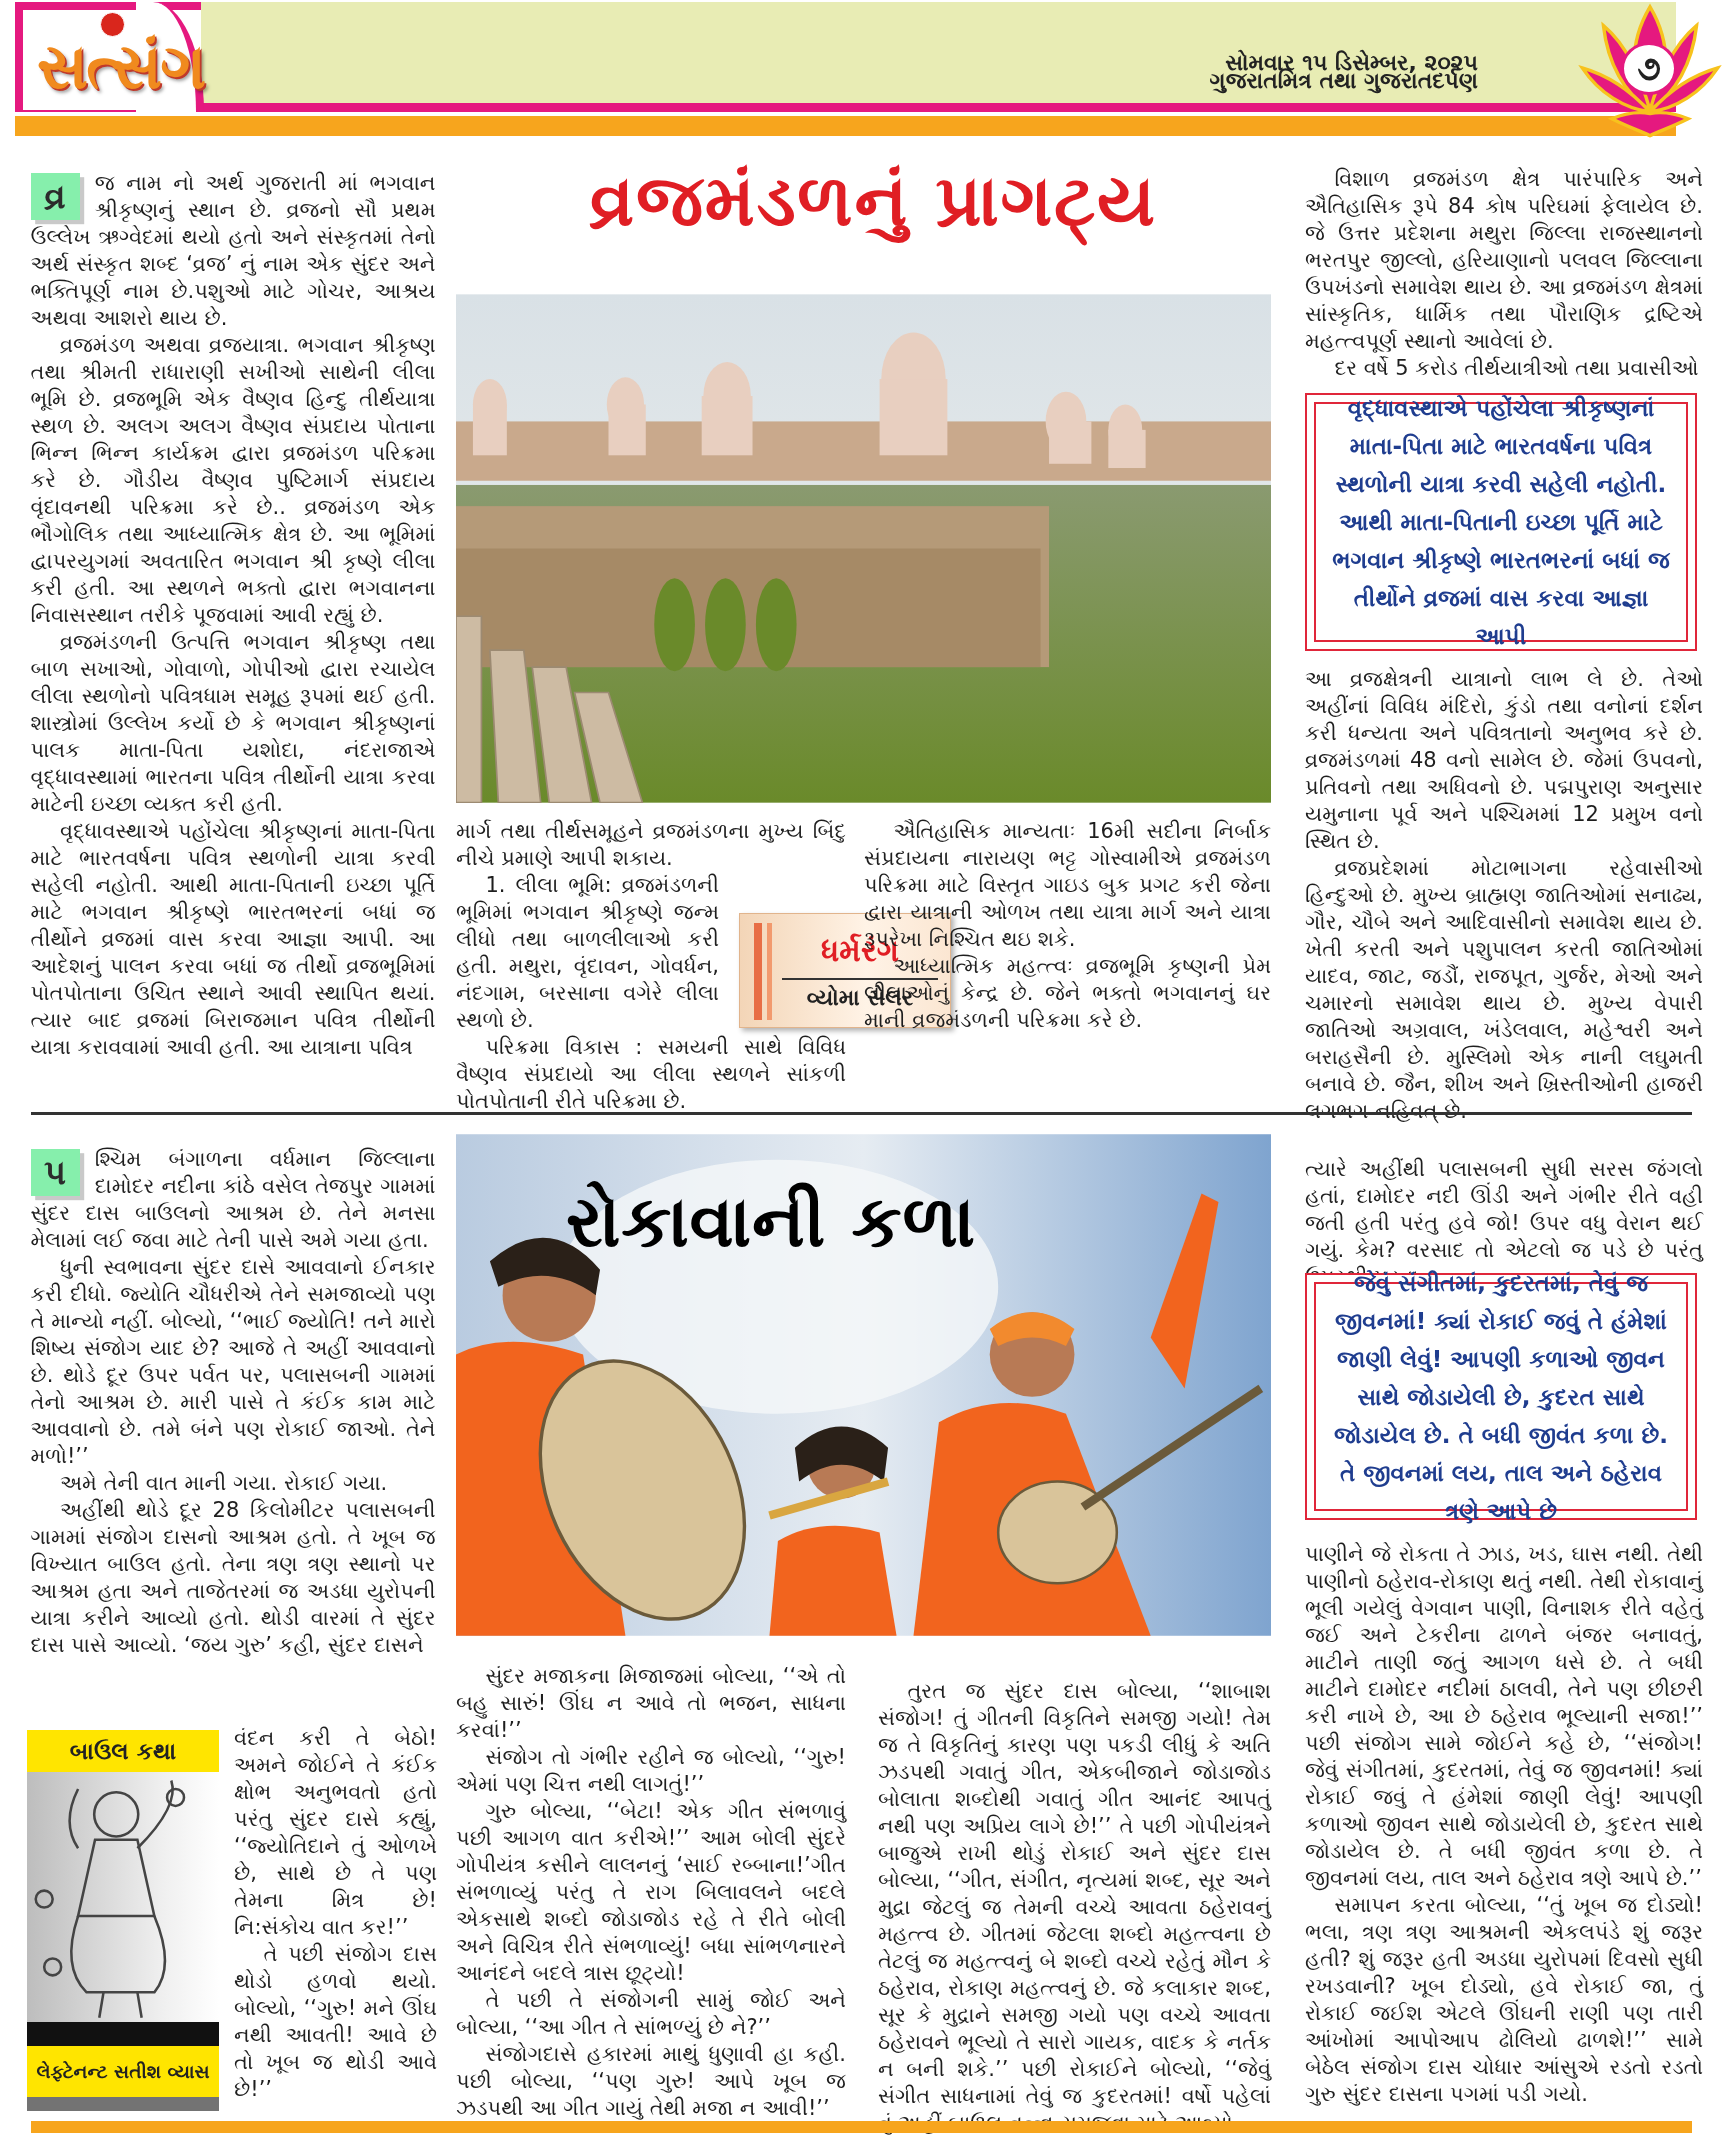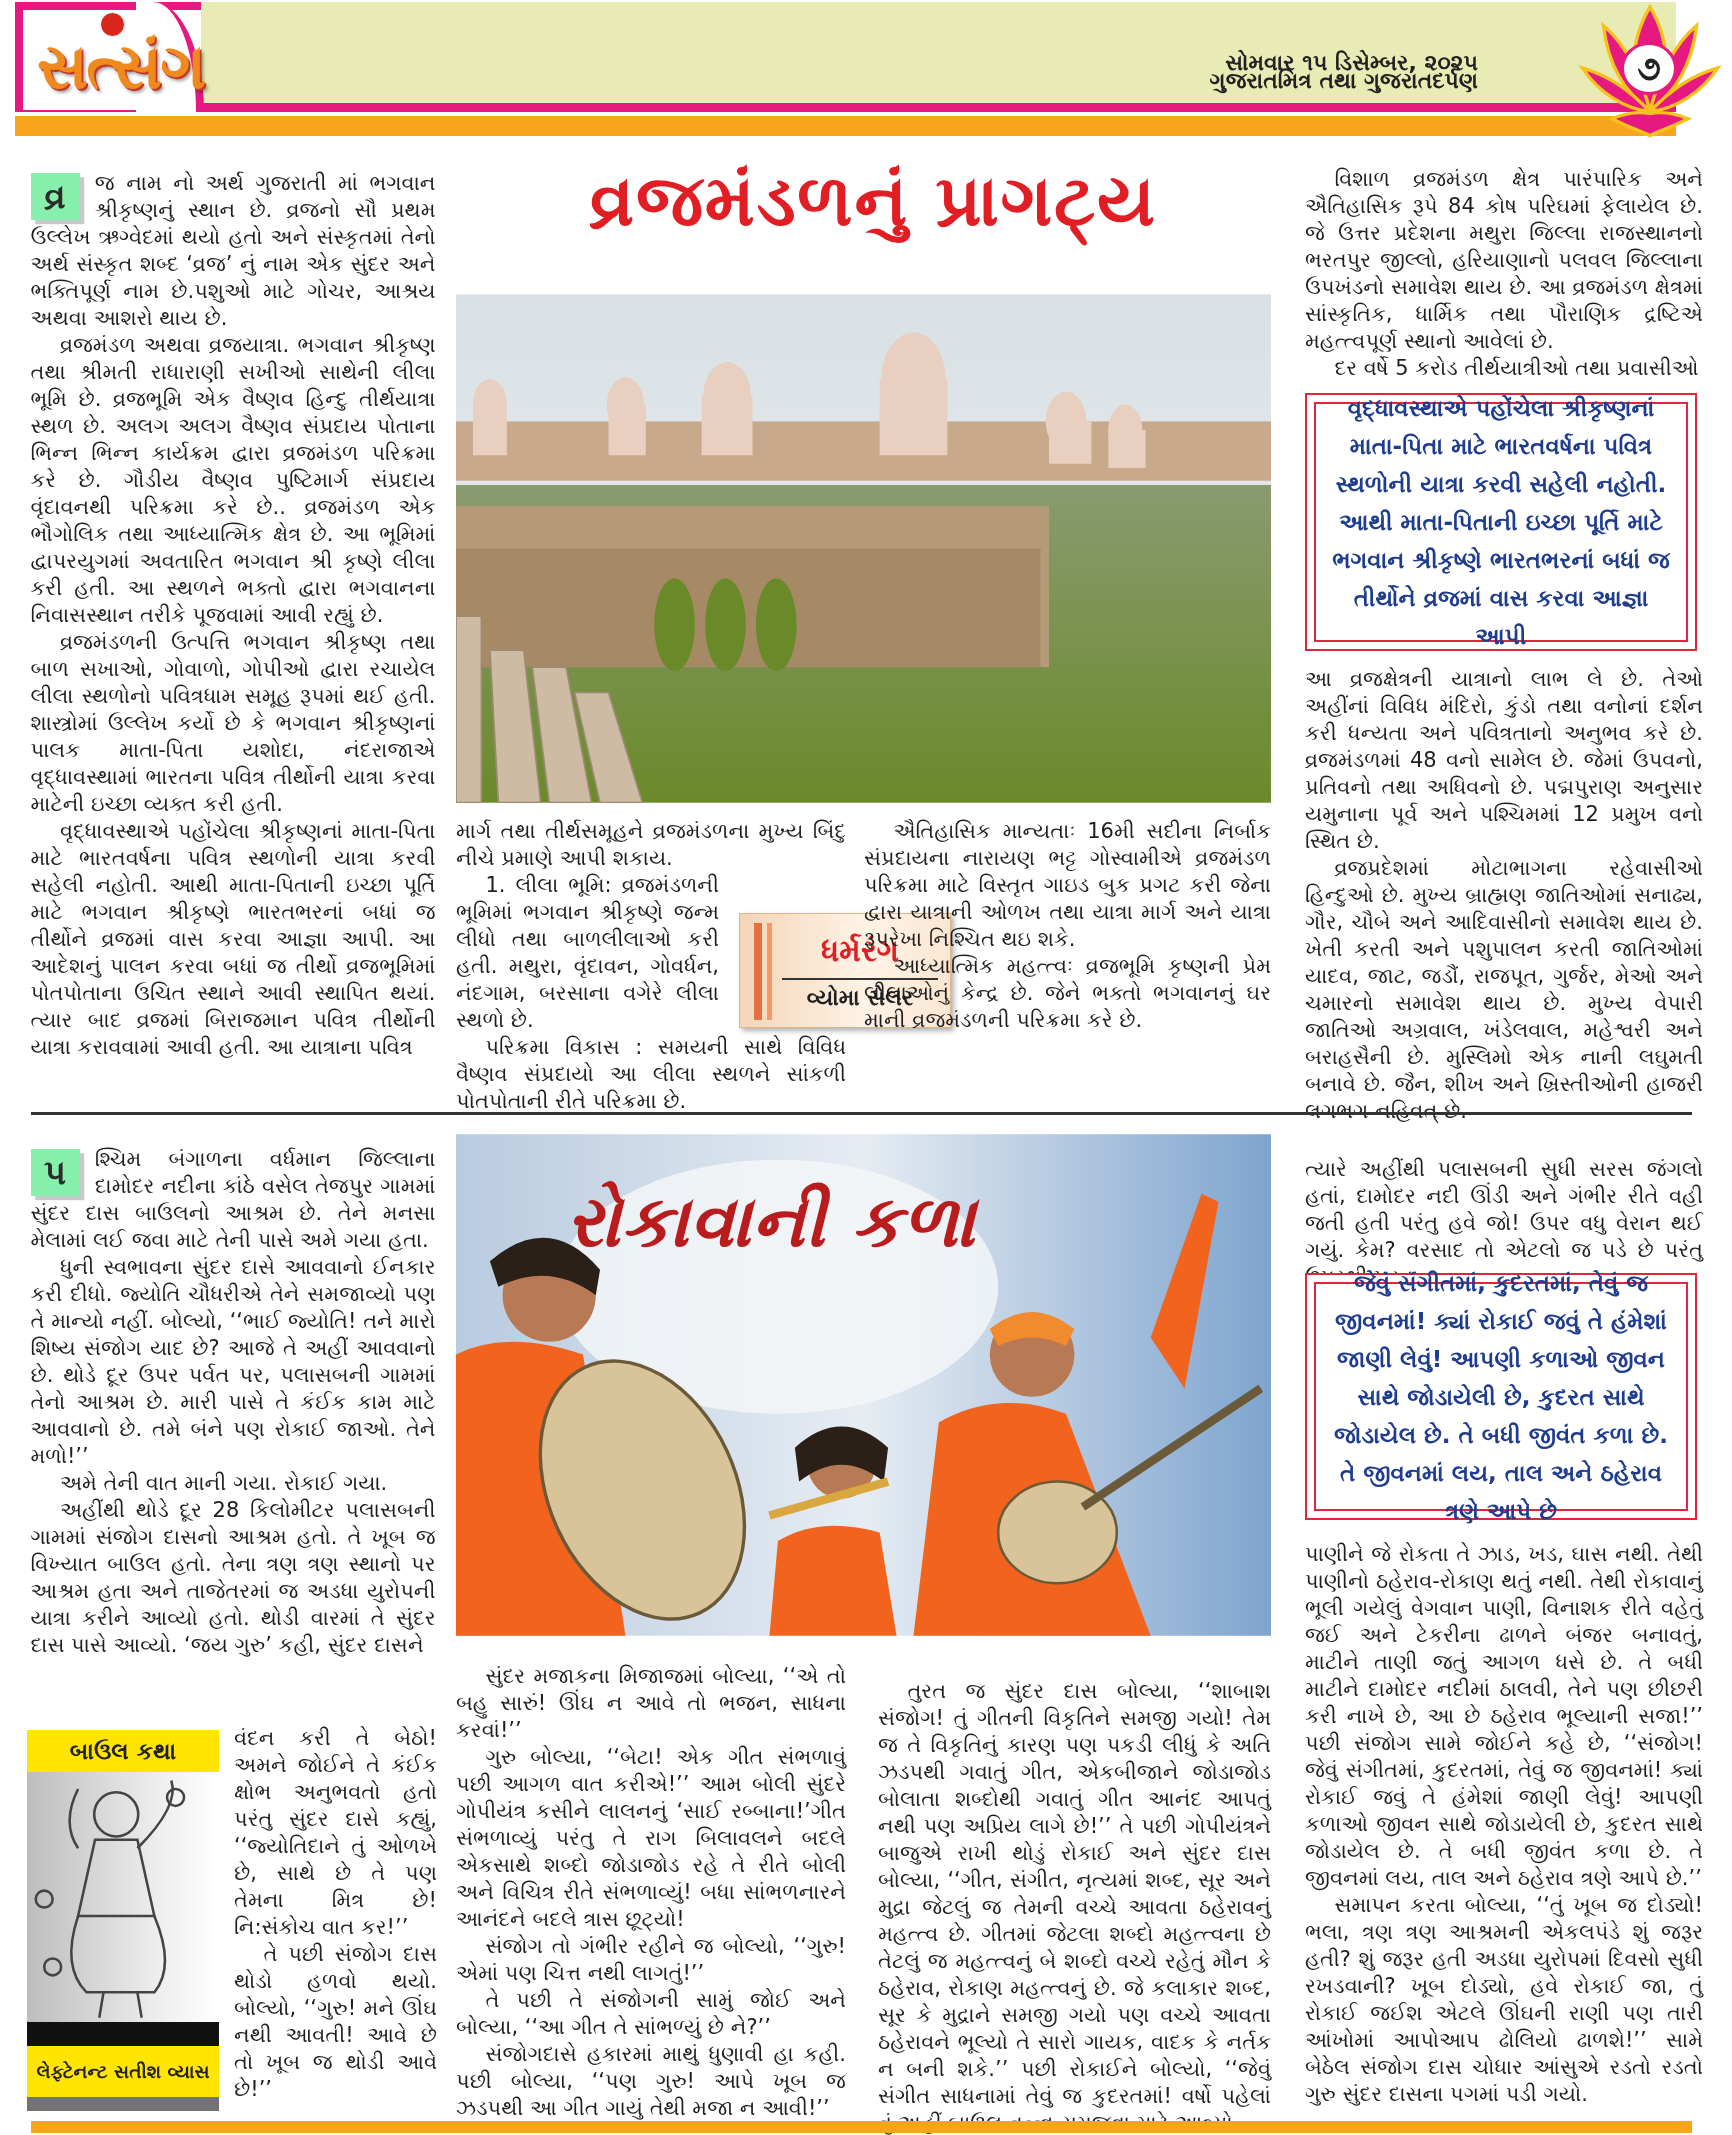--- a/index.html
+++ b/index.html
@@ -51,21 +51,21 @@
   .badge-title { position: absolute; left: 37px; top: 18.6px; width: 166px; text-align: center; font-weight: bold;
                  font-size: 30.5px; color: #e01e24; }
   .badge-rule { position: absolute; left: 42px; top: 64px; width: 156px; height: 1.7px; background: #333; }
   .badge-author { position: absolute; left: 37px; top: 71px; width: 166px; text-align: center; font-weight: bold;
                   font-size: 22px; color: #222; }
 
   .h-divider { position: absolute; left: 30.5px; top: 1112px; width: 1661px; height: 2.5px; background: #333; }
 
   
   .a2-photo { position: absolute; left: 456px; top: 1134px; width: 815px; height: 502px; overflow: hidden; }
-  .a2-title { position: absolute; left: 566px; top: 1180px; font-weight: bold; font-size: 71px; color: #b91c1c; letter-spacing: 0.8px; font-style: italic; }
+  .a2-title { position: absolute; left: 566px; top: 1180px; font-weight: bold; font-size: 71px; color: #000000; letter-spacing: 0.8px; }
   .side-box { position: absolute; left: 27px; top: 1730px; width: 192px; height: 381px; background: #737373; }
   .side-head { height: 42px; background: #ffe500; text-align: center; font-weight: bold; font-size: 23px; line-height: 42px; color: #222; }
   .side-art { height: 250px; background: linear-gradient(90deg, #bdbdbd, #efefef 70%, #fff); position: relative; overflow: hidden; }
   .side-bar { height: 24px; background: #111; }
   .side-foot { height: 51px; background: #ffe500; text-align: center; font-weight: bold; font-size: 18.6px; line-height: 51px; color: #222; }
   .bottom-bar { position: absolute; left: 30.5px; top: 2121px; width: 1661px; height: 12px; background: #f7a51d; }
 </style>
 </head>
 <body>
 
@@ -248,22 +248,22 @@
       </g>
       <ellipse cx="710" cy="470" rx="70" ry="60" fill="#d9c49a" stroke="#6b5a3a" stroke-width="3"></ellipse>
       <line x1="740" y1="440" x2="950" y2="300" stroke="#6b5a3a" stroke-width="10"></line>
       <line x1="370" y1="450" x2="510" y2="410" stroke="#d9a640" stroke-width="10"></line>
     </svg>
   </div>
   <h2 class="a2-title">રોકાવાની કળા</h2>
 
   <div class="col" style="left:456px; top:1663px; width:390px;">
     <p>સુંદર મજાકના મિજાજમાં બોલ્યા, ‘‘એ તો બહુ સારું! ઊંઘ ન આવે તો ભજન, સાધના કરવાં!’’</p>
+    <p>સંજોગ તો ગંભીર રહીને જ બોલ્યો, ‘‘ગુરુ! એમાં પણ ચિત્ત નથી લાગતું!’’</p>
     <p>ગુરુ બોલ્યા, ‘‘બેટા! એક ગીત સંભળાવું પછી આગળ વાત કરીએ!’’ આમ બોલી સુંદરે ગોપીયંત્ર કસીને લાલનનું ‘સાઈ રબ્બાના!’ગીત સંભળાવ્યું પરંતુ તે રાગ બિલાવલને બદલે એકસાથે શબ્દો જોડાજોડ રહે તે રીતે બોલી અને વિચિત્ર રીતે સંભળાવ્યું! બધા સાંભળનારને આનંદને બદલે ત્રાસ છૂટ્યો!</p>
-    <p>સંજોગ તો ગંભીર રહીને જ બોલ્યો, ‘‘ગુરુ! એમાં પણ ચિત્ત નથી લાગતું!’’</p>
     <p>તે પછી તે સંજોગની સામું જોઈ અને બોલ્યા, ‘‘આ ગીત તે સાંભળ્યું છે ને?’’</p>
     <p>સંજોગદાસે હકારમાં માથું ધુણાવી હા કહી. પછી બોલ્યા, ‘‘પણ ગુરુ! આપે ખૂબ જ ઝડપથી આ ગીત ગાયું તેથી મજા ન આવી!’’</p>
   </div>
 
   <div class="col" style="left:878px; top:1663px; width:393px;margin-top:15px;">
     <p>તુરત જ સુંદર દાસ બોલ્યા, ‘‘શાબાશ સંજોગ! તું ગીતની વિકૃતિને સમજી ગયો! તેમ જ તે વિકૃતિનું કારણ પણ પકડી લીધું કે અતિ ઝડપથી ગવાતું ગીત, એકબીજાને જોડાજોડ બોલાતા શબ્દોથી ગવાતું ગીત આનંદ આપતું નથી પણ અપ્રિય લાગે છે!’’ તે પછી ગોપીયંત્રને બાજુએ રાખી થોડું રોકાઈ અને સુંદર દાસ બોલ્યા, ‘‘ગીત, સંગીત, નૃત્યમાં શબ્દ, સૂર અને મુદ્રા જેટલું જ તેમની વચ્ચે આવતા ઠહેરાવનું મહત્ત્વ છે. ગીતમાં જેટલા શબ્દો મહત્ત્વના છે તેટલું જ મહત્ત્વનું બે શબ્દો વચ્ચે રહેતું મૌન કે ઠહેરાવ, રોકાણ મહત્ત્વનું છે. જે કલાકાર શબ્દ, સૂર કે મુદ્રાને સમજી ગયો પણ વચ્ચે આવતા ઠહેરાવને ભૂલ્યો તે સારો ગાયક, વાદક કે નર્તક ન બની શકે.’’ પછી રોકાઈને બોલ્યો, ‘‘જેવું સંગીત સાધનામાં તેવું જ કુદરતમાં! વર્ષો પહેલાં તું અહીં બાઉલ તત્ત્વ સમજવા માટે આવ્યો</p>
   </div>
 
   <div class="col" style="left:1305px; top:1156px; width:398px;">
     <p class="noindent">ત્યારે અહીંથી પલાસબની સુધી સરસ જંગલો હતાં, દામોદર નદી ઊંડી અને ગંભીર રીતે વહી જતી હતી પરંતુ હવે જો! ઉપર વધુ વેરાન થઈ ગયું. કેમ? વરસાદ તો એટલો જ પડે છે પરંતુ ઉપરથી પડતા</p>

